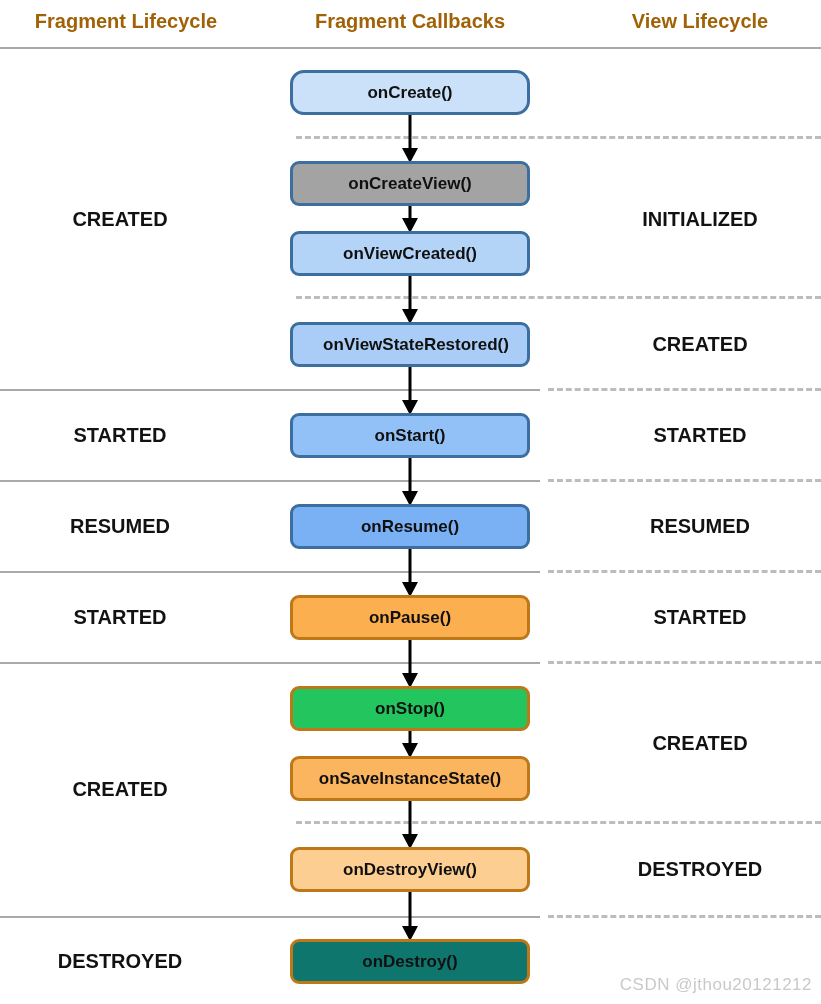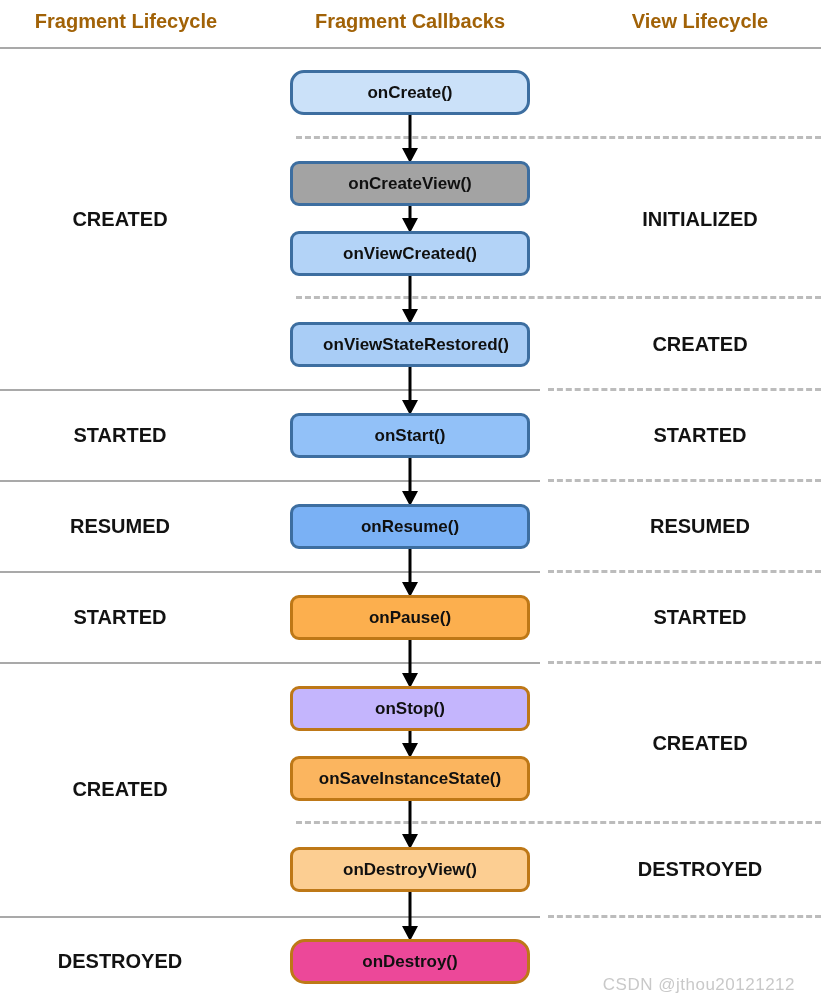--- a/index.html
+++ b/index.html
@@ -29,21 +29,21 @@
     position:absolute;top:0;left:50%;transform:translateX(-50%);
     width:3px;background:#000;
   }
   .arrow .head{
     position:absolute;bottom:0;left:50%;transform:translateX(-50%);
     width:0;height:0;
     border-left:8px solid transparent;border-right:8px solid transparent;
     border-top:15px solid #000;
   }
   .watermark{
-    position:absolute;right:26px;bottom:9px;
+    position:absolute;right:9px;bottom:9px;
     font-size:17px;color:#c9c9c9;letter-spacing:0.5px;white-space:nowrap;
   }
 </style>
 </head>
 <body>
 
 <div class="stage">
   <div class="col-header" style="left:126px">Fragment Lifecycle</div>
   <div class="col-header" style="left:410px">Fragment Callbacks</div>
   <div class="col-header" style="left:700px">View Lifecycle</div>
@@ -103,24 +103,24 @@
         <div class="shaft" style="height: 39px;"></div>
         <div class="head"></div>
       </div>
       <div class="cb-box" style="top: 70px; background: rgb(203, 225, 249); border-color: rgb(61, 110, 160); border-radius: 14px;">onCreate()</div>
       <div class="cb-box" style="top: 161px; background: #a3a3a3; border-color: rgb(61, 110, 160);">onCreateView()</div>
       <div class="cb-box" style="top: 231px; background: rgb(179, 211, 247); border-color: rgb(61, 110, 160);">onViewCreated()</div>
       <div class="cb-box" style="top: 322px; background: rgb(169, 205, 246); border-color: rgb(61, 110, 160); padding-left: 12px;">onViewStateRestored()</div>
       <div class="cb-box" style="top: 413px; background: rgb(146, 193, 248); border-color: rgb(61, 110, 160);">onStart()</div>
       <div class="cb-box" style="top: 504px; background: rgb(122, 177, 245); border-color: rgb(61, 110, 160);">onResume()</div>
       <div class="cb-box" style="top: 595px; background: rgb(252, 175, 78); border-color: rgb(190, 120, 23);">onPause()</div>
-      <div class="cb-box" style="top: 686px; background: #c4b5fd; border-color: rgb(190, 120, 23);">onStop()</div>
+      <div class="cb-box" style="top: 686px; background: #22c55e; border-color: rgb(190, 120, 23);">onStop()</div>
       <div class="cb-box" style="top: 756px; background: rgb(251, 181, 95); border-color: rgb(190, 120, 23);">onSaveInstanceState()</div>
       <div class="cb-box" style="top: 847px; background: rgb(252, 206, 146); border-color: rgb(190, 120, 23);">onDestroyView()</div>
-      <div class="cb-box" style="top: 939px; background: #ec4899; border-color: rgb(190, 120, 23); border-radius: 15px;">onDestroy()</div>
+      <div class="cb-box" style="top: 939px; background: #0f766e; border-color: rgb(190, 120, 23);">onDestroy()</div>
       <div class="state-label" style="left: 120px; top: 219px;">CREATED</div>
       <div class="state-label" style="left: 120px; top: 435px;">STARTED</div>
       <div class="state-label" style="left: 120px; top: 526px;">RESUMED</div>
       <div class="state-label" style="left: 120px; top: 617px;">STARTED</div>
       <div class="state-label" style="left: 120px; top: 789px;">CREATED</div>
       <div class="state-label" style="left: 120px; top: 961px;">DESTROYED</div>
       <div class="state-label" style="left: 700px; top: 219px;">INITIALIZED</div>
       <div class="state-label" style="left: 700px; top: 344px;">CREATED</div>
       <div class="state-label" style="left: 700px; top: 435px;">STARTED</div>
       <div class="state-label" style="left: 700px; top: 526px;">RESUMED</div>

